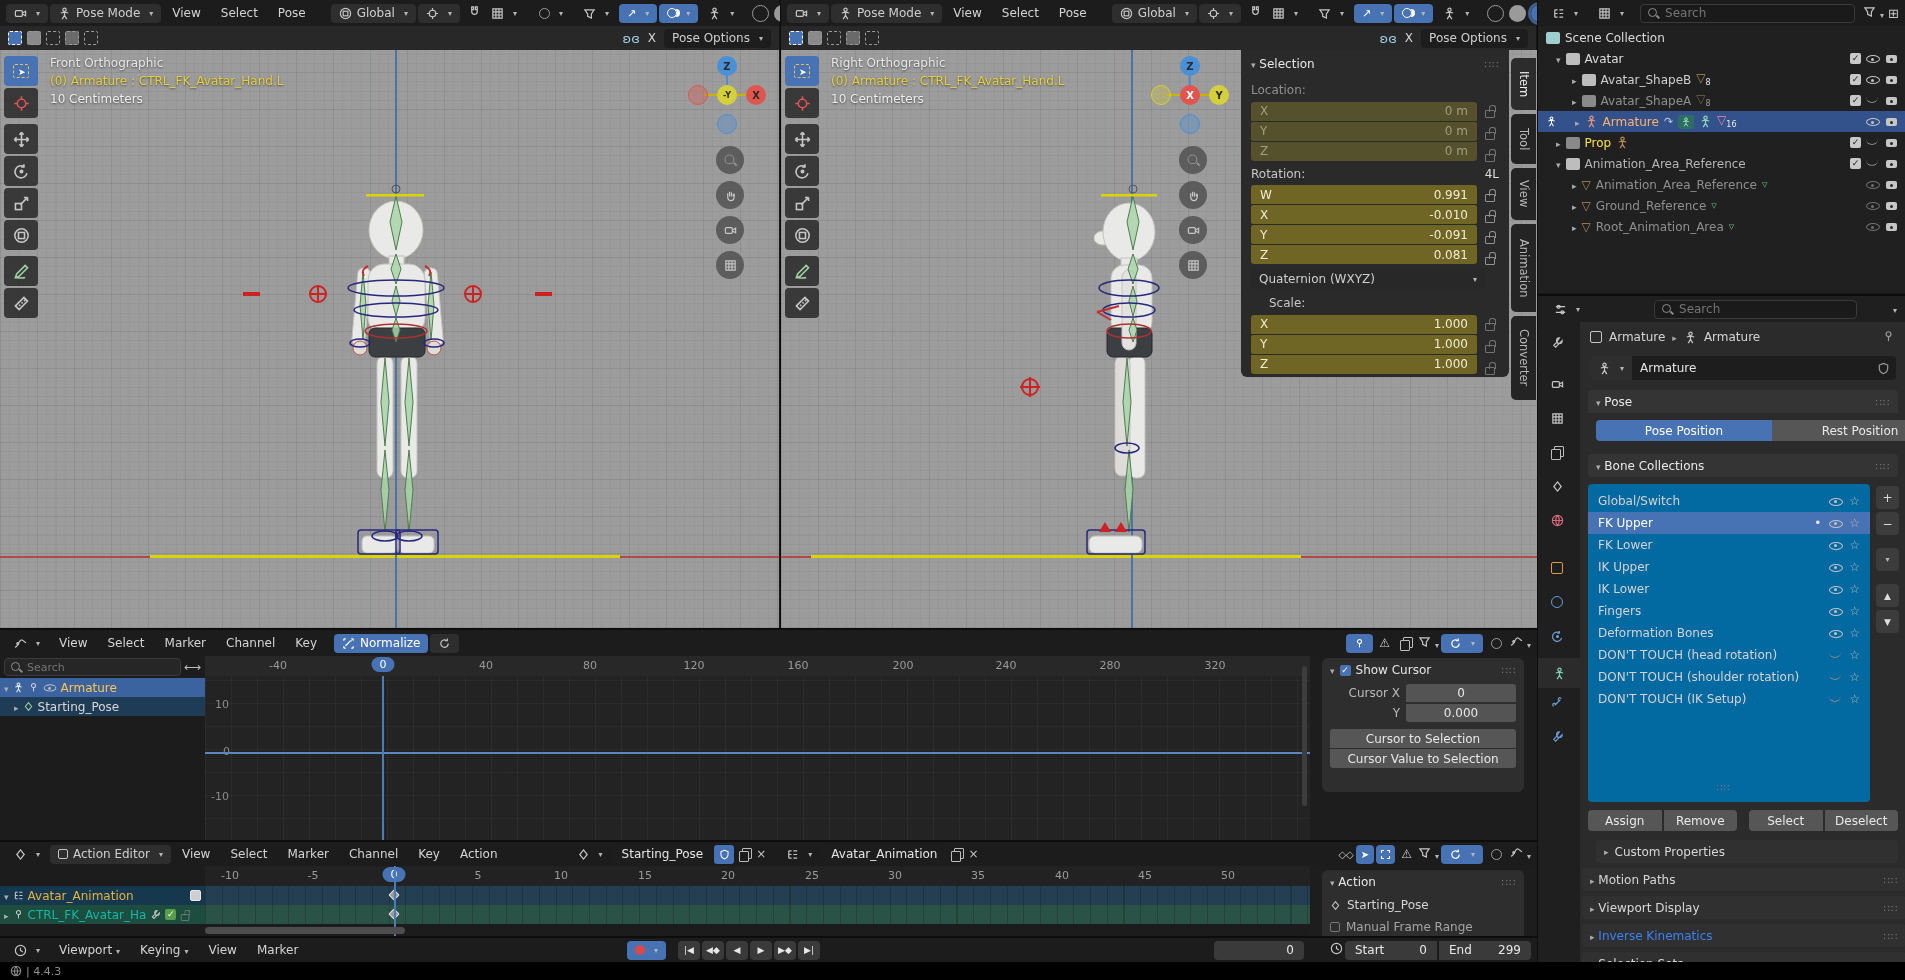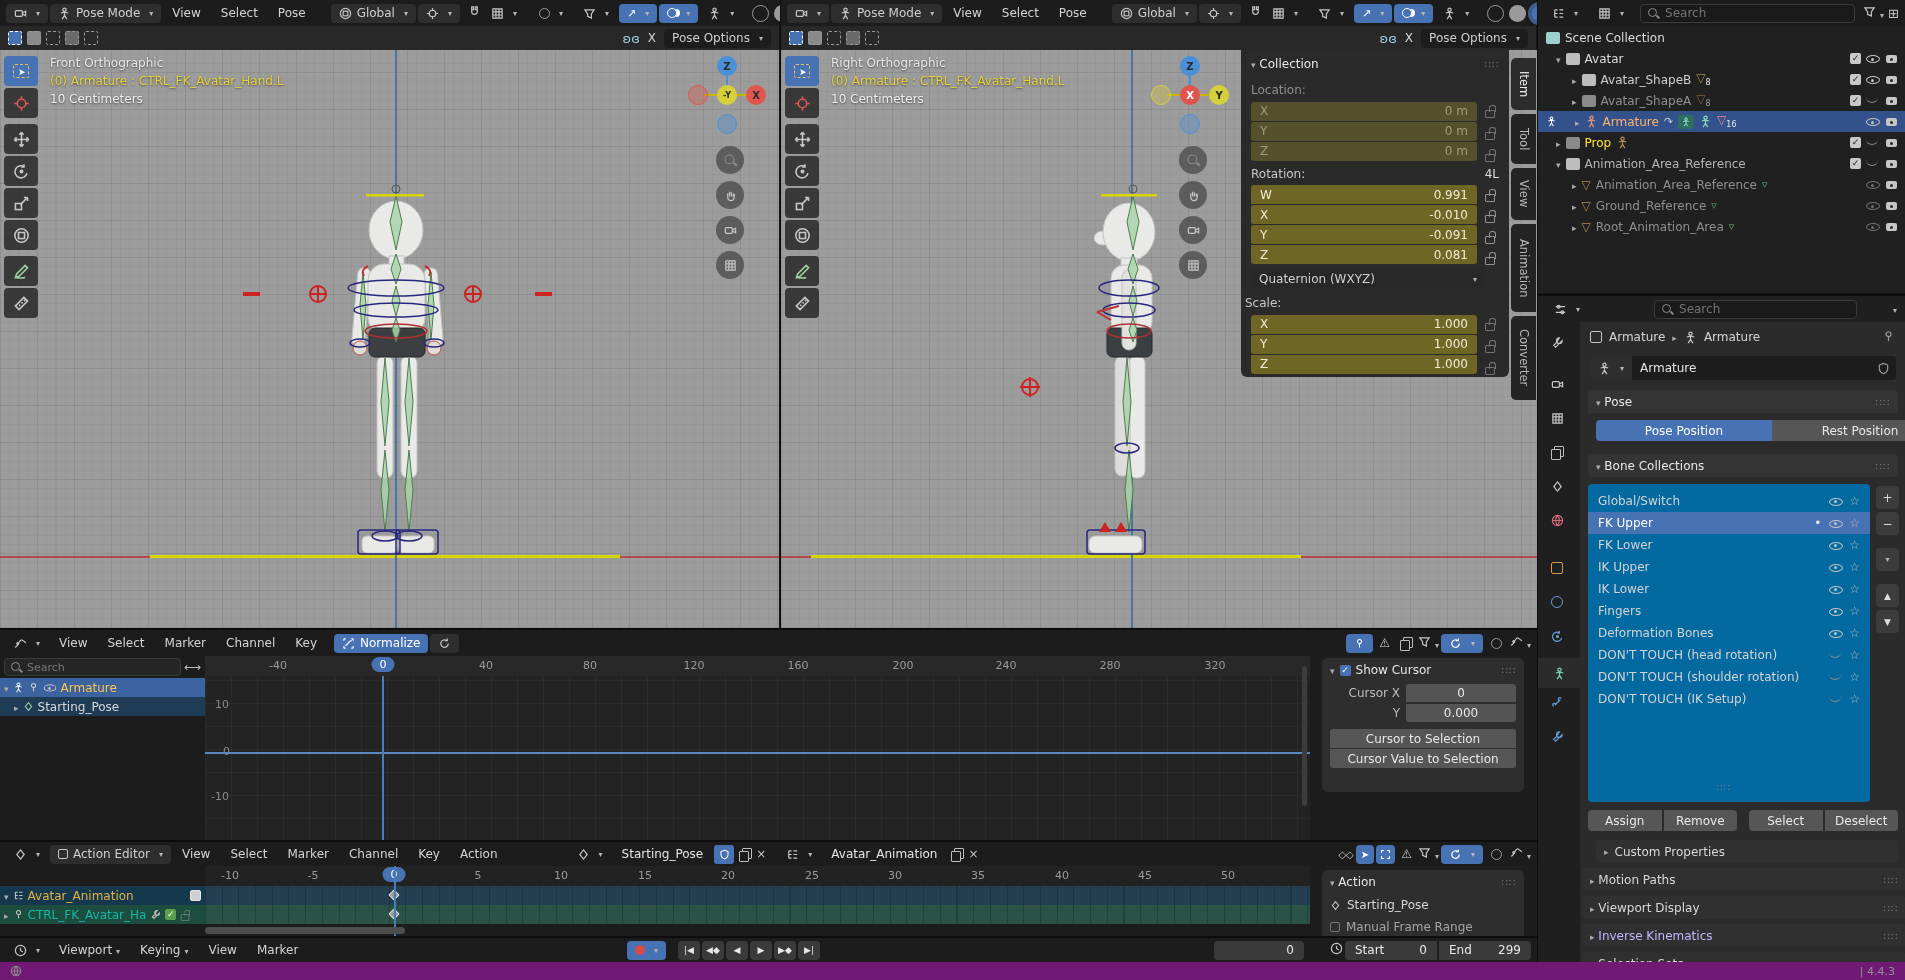--- a/index.html
+++ b/index.html
@@ -564,21 +564,21 @@
           </div>
         <div class="navbtn">
             <svg class="ic">
               <use href="#i-grid"></use>
             </svg>
           </div>
       </div>
 
       <div class="abs" style="left:460px;top:-5px;width:268px;height:332px;background:rgba(37,37,37,.96);border-radius:0 0 6px 6px;padding:8px 0">
         <div class="row" style="justify-content:space-between;padding:0 10px;height:22px">
-          <span class="exp-d" style="color:#e8e8e8"> <span>Collection</span></span>
+          <span class="exp-d" style="color:#e8e8e8"> <span>Selection</span></span>
           <span class="grip"></span>
         </div>
         <div style="padding:8px 10px 4px;color:#8f8f8f">Location:</div>
         <div class="row" style="padding:0 10px;gap:8px">
             <div style="flex:1">
           <div class="field dis" style="border-radius:3px 3px 0 0;margin-bottom:1px">
                 <span>X</span>
                 <span>0 m</span>
               </div>
           <div class="field dis" style="margin-bottom:1px">
@@ -625,21 +625,21 @@
               <span class="lk" style="display:block;margin-bottom:9px;opacity:.85"></span>
               <span class="lk" style="display:block;opacity:.85"></span>
             </div>
           </div>
         <div class="row" style="padding:5px 10px 0">
           <div class="pill dd" style="flex:1;background:#282828;height:20px;justify-content:space-between">
               <span>Quaternion (WXYZ)</span>
             </div>
           <div style="width:14px"></div>
         </div>
-        <div style="padding:7px 4px 4px;color:#c8c8c8">Scale:</div>
+        <div style="padding:7px 28px 4px;color:#c8c8c8">Scale:</div>
         <div class="row" style="padding:0 10px;gap:8px">
             <div style="flex:1">
           <div class="field" style="border-radius:3px 3px 0 0;margin-bottom:1px">
                 <span>X</span>
                 <span>1.000</span>
               </div>
           <div class="field" style="margin-bottom:1px">
                 <span>Y</span>
                 <span>1.000</span>
               </div>
@@ -964,21 +964,21 @@
       </div>
     <div class="panelhdr" style="position:absolute;left:44px;top:572px;width:324px;background:#303030;border-radius:4px">
         <span class="exp-r"> <span style="color:#d8d8d8">Motion Paths</span></span>
         <span class="grip"></span>
       </div>
     <div class="panelhdr" style="position:absolute;left:44px;top:600px;width:324px;background:#303030;border-radius:4px">
         <span class="exp-r"> <span style="color:#d8d8d8">Viewport Display</span></span>
         <span class="grip"></span>
       </div>
     <div class="panelhdr" style="position:absolute;left:44px;top:628px;width:324px;background:#303030;border-radius:4px">
-        <span class="exp-r"> <span style="color:#c4b5fd">Inverse Kinematics</span></span>
+        <span class="exp-r"> <span style="color:#3b82f6">Inverse Kinematics</span></span>
         <span class="grip"></span>
       </div>
     <div class="panelhdr" style="position:absolute;left:44px;top:656px;width:324px;background:#303030;border-radius:4px">
         <span class="exp-r"> <span style="color:#d8d8d8">Selection Sets</span></span>
         <span class="grip"></span>
       </div>
   </div>
 
   <div class="abs" style="left:0;top:628px;width:1537px;height:212px;background:#232323;border-top:2px solid #0d0d0d">
     <div class="row hdr" style="height:26px;padding:0 6px;gap:2px">
@@ -1259,20 +1259,20 @@
     <span class="btn" style="width:92px;height:19px;background:#3a3a3a;justify-content:space-between;padding:0 10px;border-radius:4px 0 0 4px">
         <span>Start</span>
         <span>0</span>
       </span>
     <span class="btn" style="width:92px;height:19px;background:#3a3a3a;justify-content:space-between;padding:0 10px;border-radius:0 4px 4px 0">
         <span>End</span>
         <span>299</span>
       </span>
   </div>
 
-  <div class="abs" style="left:0;top:962px;width:1905px;height:18px;background:#701a75;display:flex;align-items:center;justify-content:space-between;padding:0 10px;gap:18px">
+  <div class="abs" style="left:0;top:962px;width:1905px;height:18px;background:#000000;display:flex;align-items:center;justify-content:flex-start;padding:0 10px;gap:4px">
     <svg class="ic" style="width:12px;height:12px;stroke:#8a8a8a">
         <use href="#i-globe"></use>
       </svg>
     <span style="color:#8f8f8f;font-size:11px">| <span>4.4.3</span></span>
   </div>
 
 </div>
 
 </body></html>

